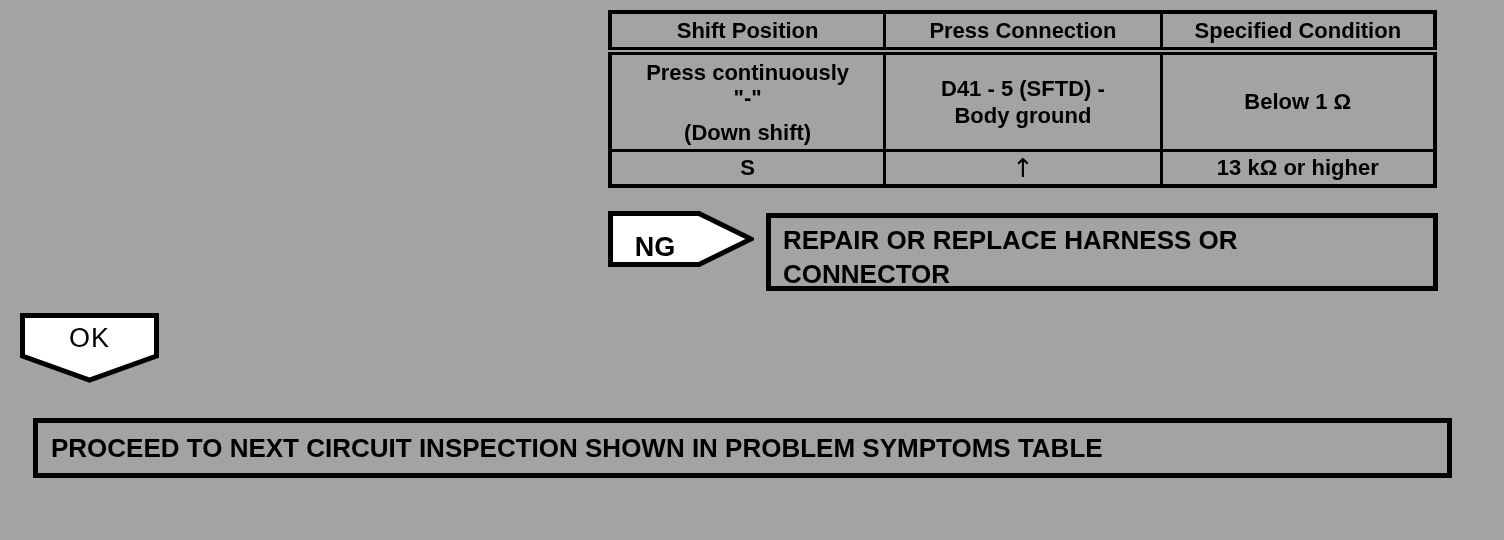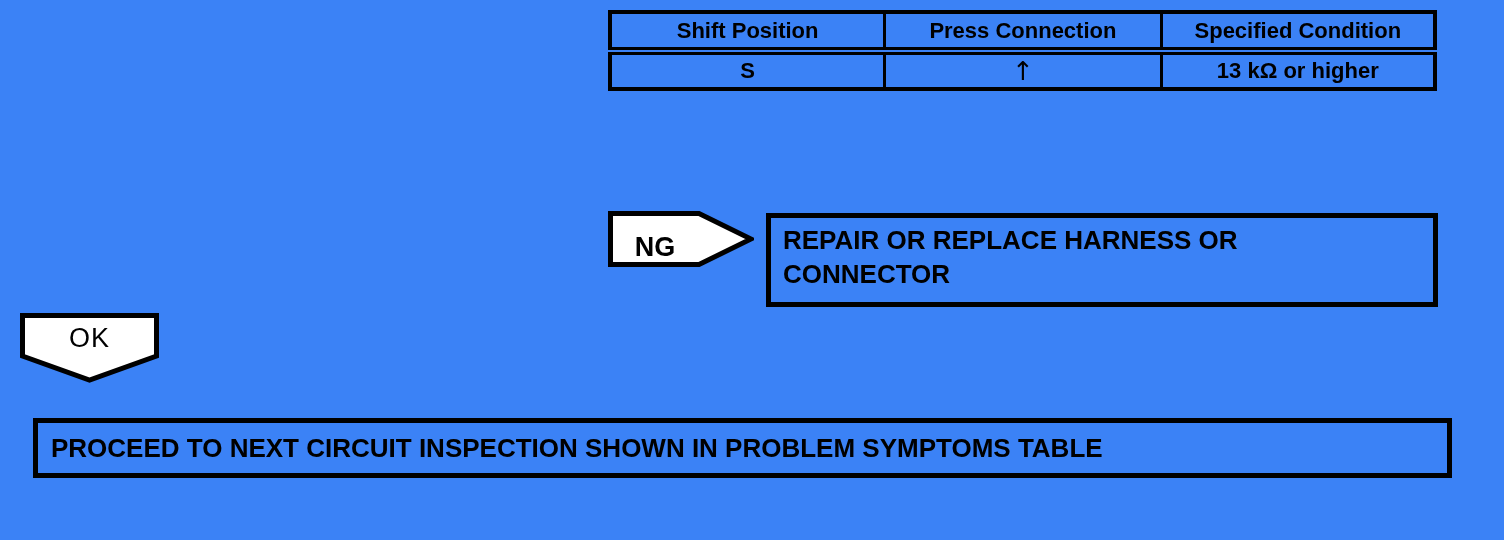--- a/index.html
+++ b/index.html
@@ -4,21 +4,21 @@
 <style>
   html, body {
     margin: 0;
     padding: 0;
     background: #ffffff;
   }
   .canvas {
     position: relative;
     width: 1504px;
     height: 540px;
-    background: #3b82f6;
+    background: #a3a3a3;
     color: #000000;
     font-family: "Liberation Sans", sans-serif;
     overflow: hidden;
   }
 
   
   .spec-table {
     position: absolute;
     left: 608px;
     top: 10px;
@@ -76,21 +76,21 @@
     font-size: 27px;
     font-weight: 700;
   }
 
   
   .ng-box {
     position: absolute;
     left: 766px;
     top: 213px;
     width: 672px;
-    height: 94px;
+    height: 78px;
     border: 5px solid #000;
     box-sizing: border-box;
     display: flex;
     align-items: flex-start;
     padding: 5px 12px 0 12px;
   }
   .ng-box span {
     display: block;
     max-width: 560px;
     font-size: 26px;
@@ -152,20 +152,32 @@
         <col style="width:33.2%">
     </colgroup>
     <thead>
       <tr>
         <th>Shift Position</th>
         <th>Press Connection</th>
         <th>Specified Condition</th>
       </tr>
     </thead>
     <tbody>
+      <tr class="data-row-1">
+        <td>
+          <div class="cell-line">Press continuously</div>
+          <div class="cell-line">"-"</div>
+          <div class="cell-line spaced">(Down shift)</div>
+        </td>
+        <td>
+          <div class="conn-line">D41 - 5 (SFTD) -</div>
+          <div class="conn-line">Body ground</div>
+        </td>
+        <td>Below 1 Ω</td>
+      </tr>
       <tr class="data-row-2">
         <td>S</td>
         <td class="arrow-cell">↑</td>
         <td>13 kΩ or higher</td>
       </tr>
     </tbody>
   </table>
 
   <div class="ng-flag">
     <svg width="146" height="56" viewBox="0 0 146 56">

